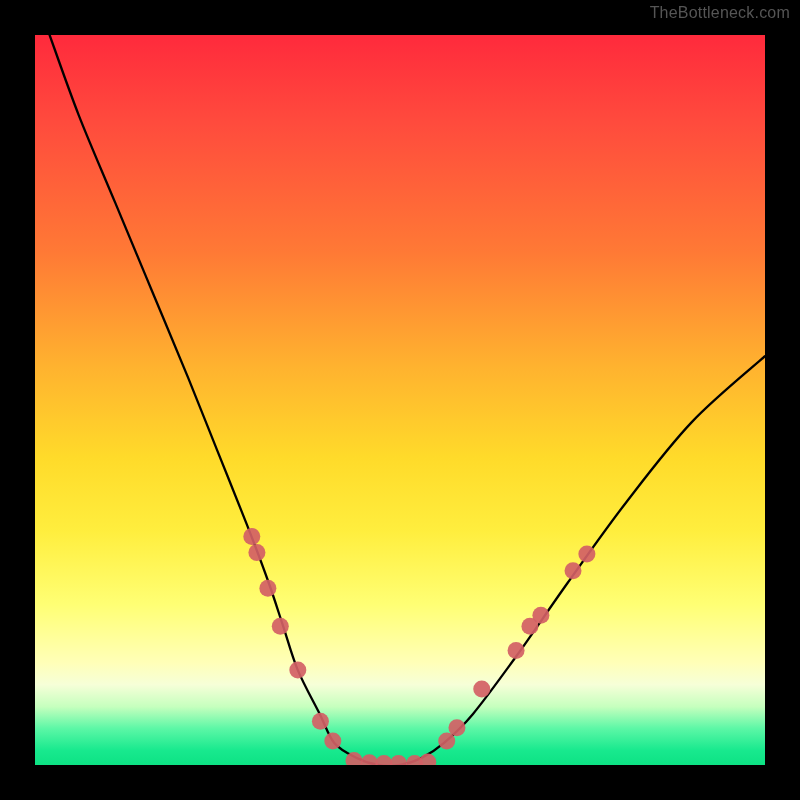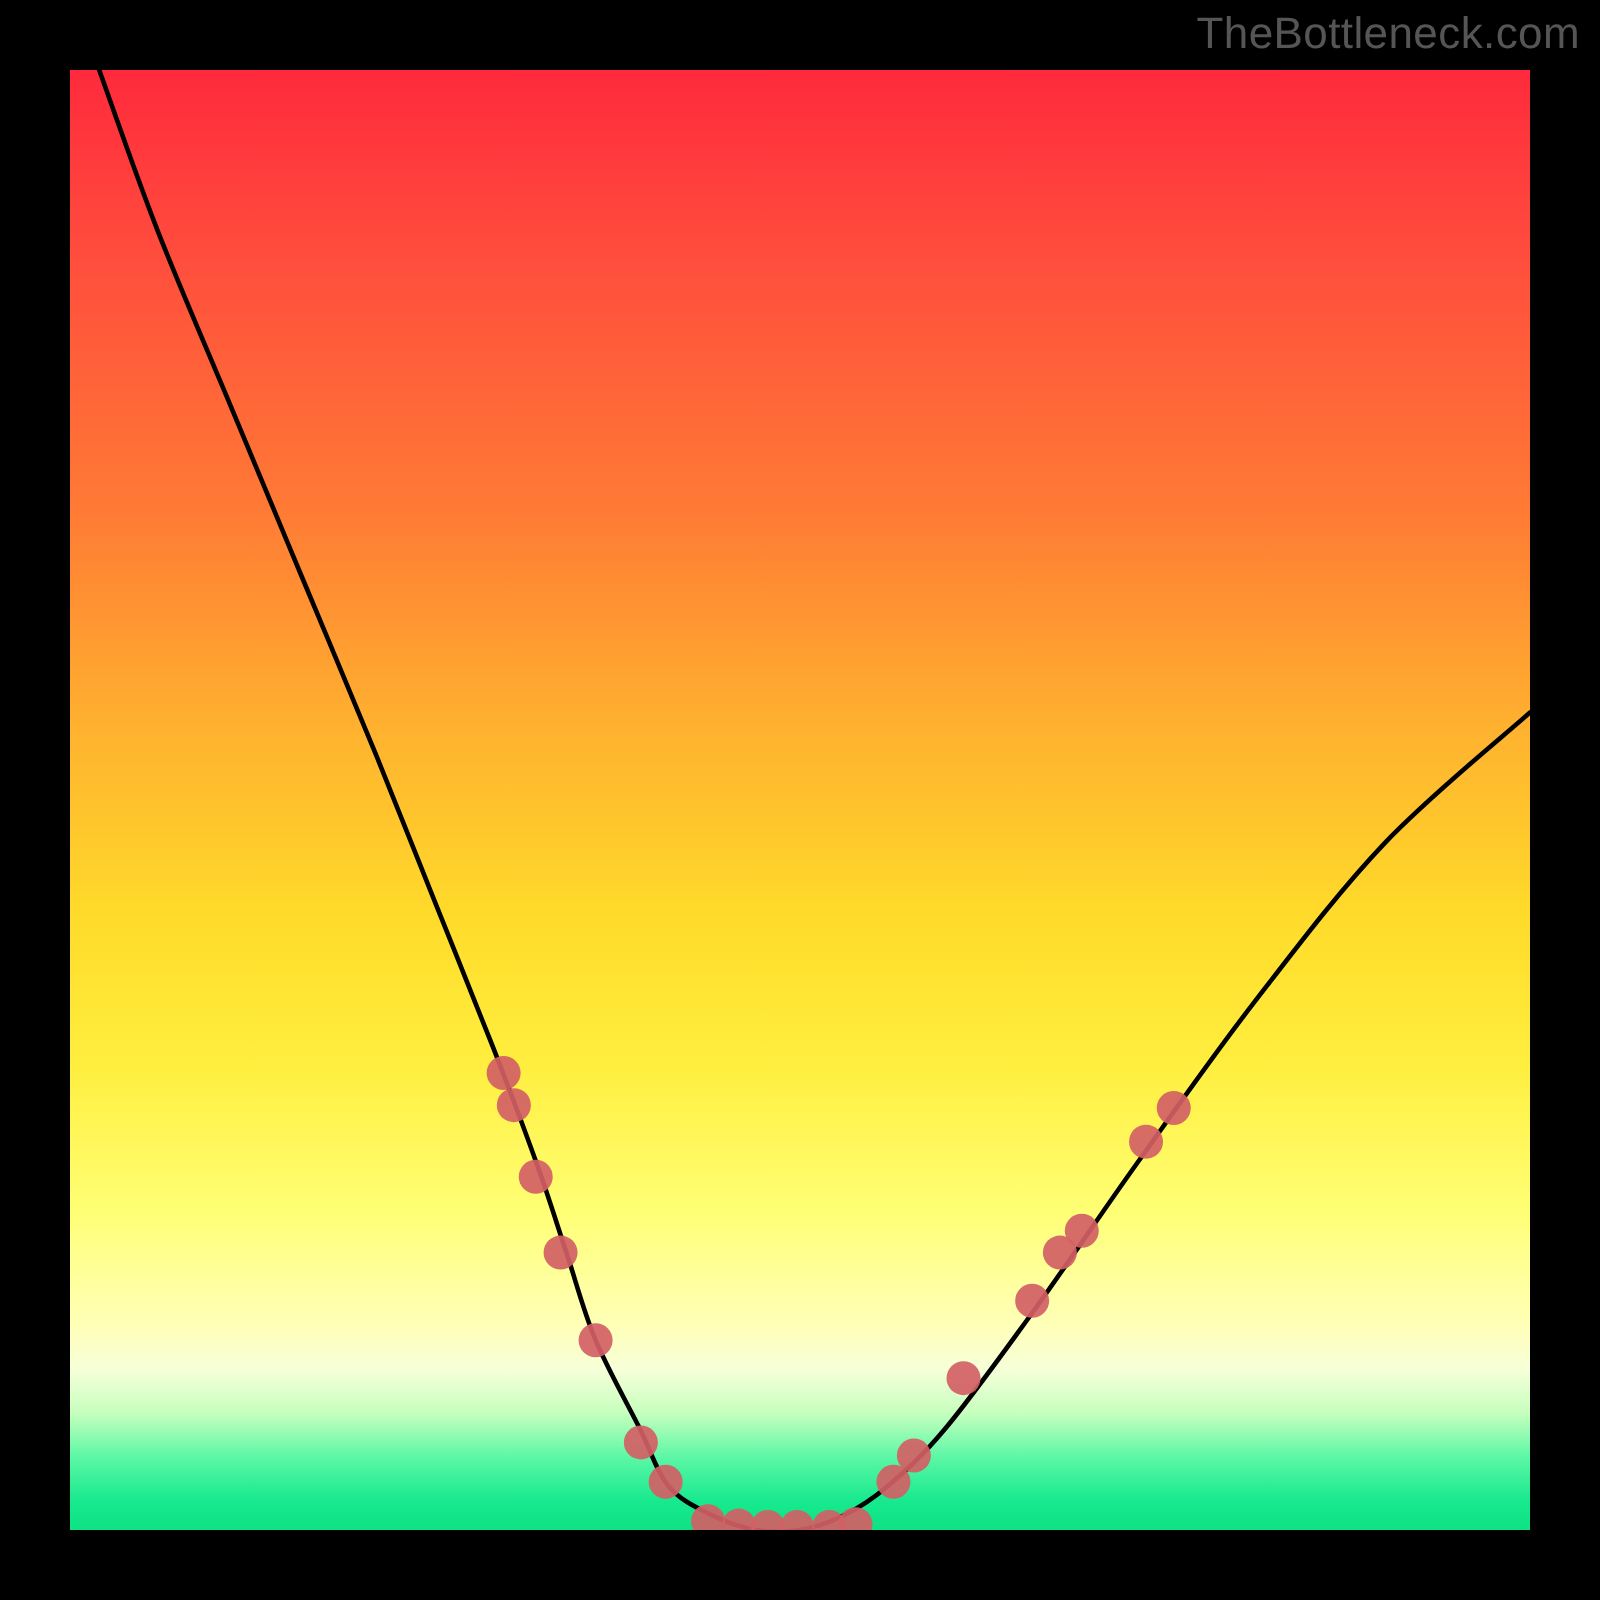--- a/index.html
+++ b/index.html
@@ -14,21 +14,21 @@
     position: relative;
     width: 800px;
     height: 800px;
     background: #000;
   }
   .watermark {
     position: absolute;
     top: 4px;
     right: 10px;
     color: #555;
-    font-size: 22px;
+    font-size: 16px;
     font-weight: 500;
     letter-spacing: 0.2px;
     z-index: 10;
   }
   .plot-area {
     position: absolute;
     left: 35px;
     top: 35px;
     width: 730px;
     height: 730px;

